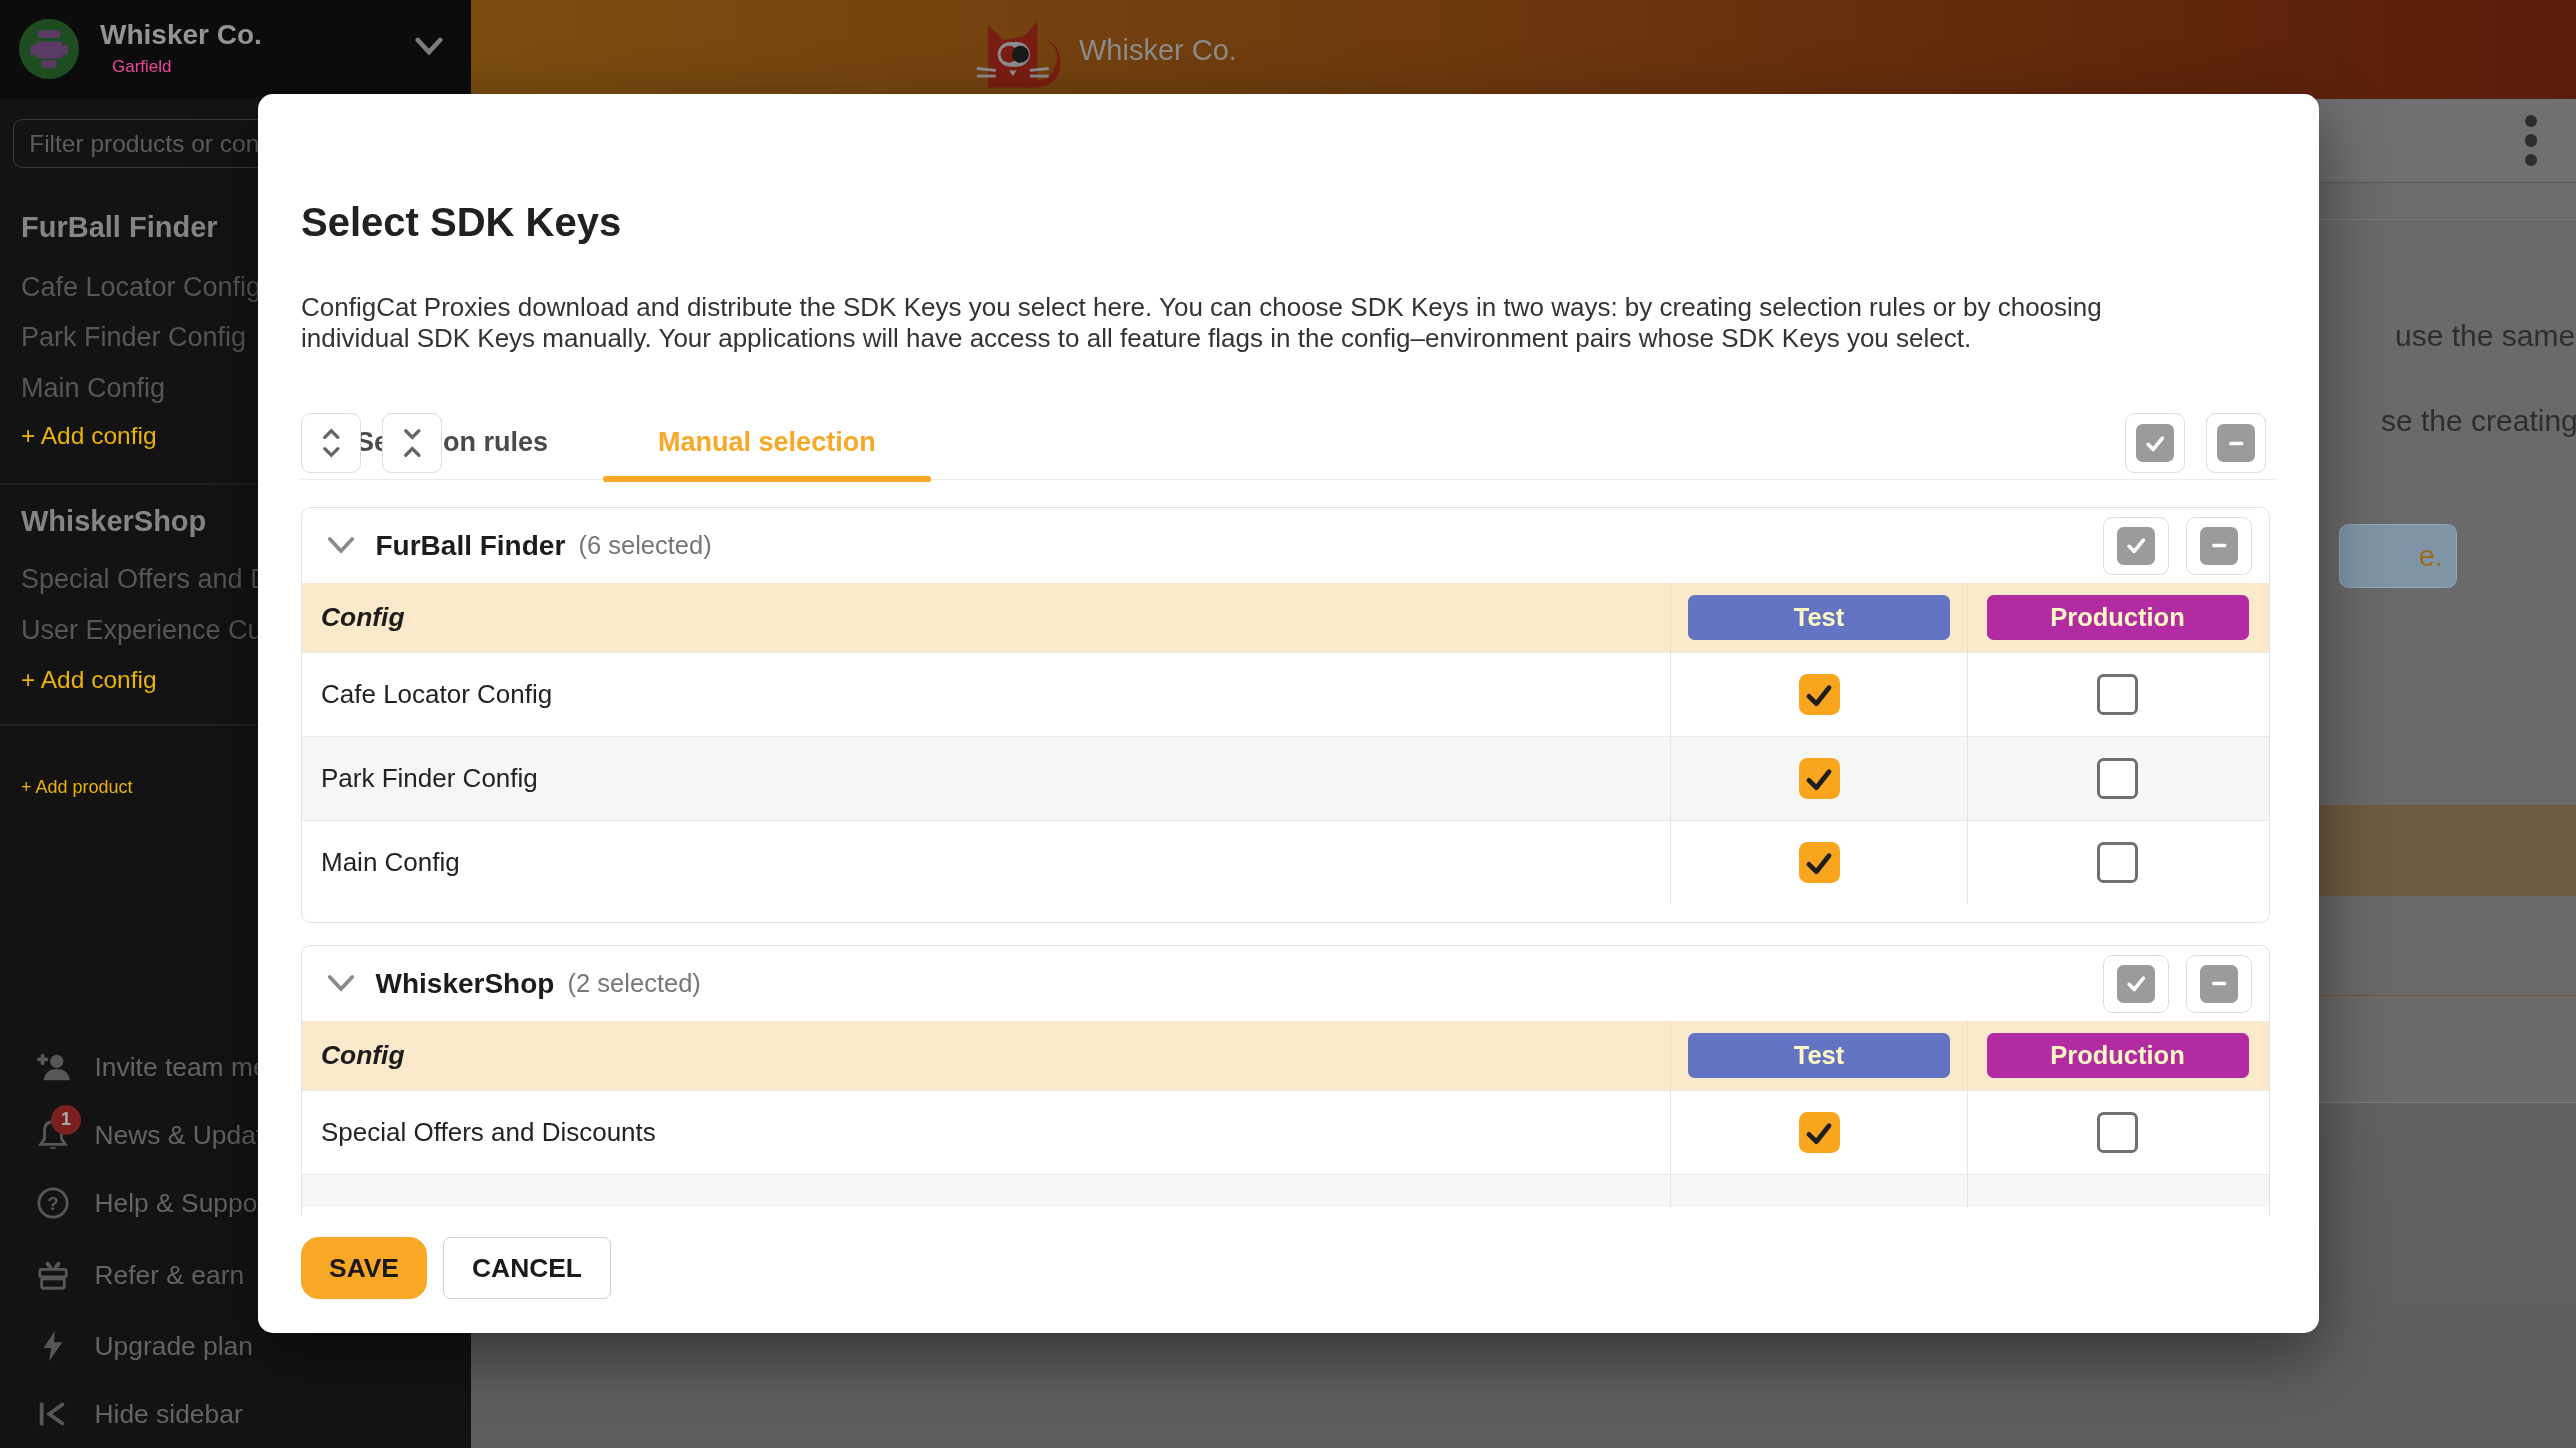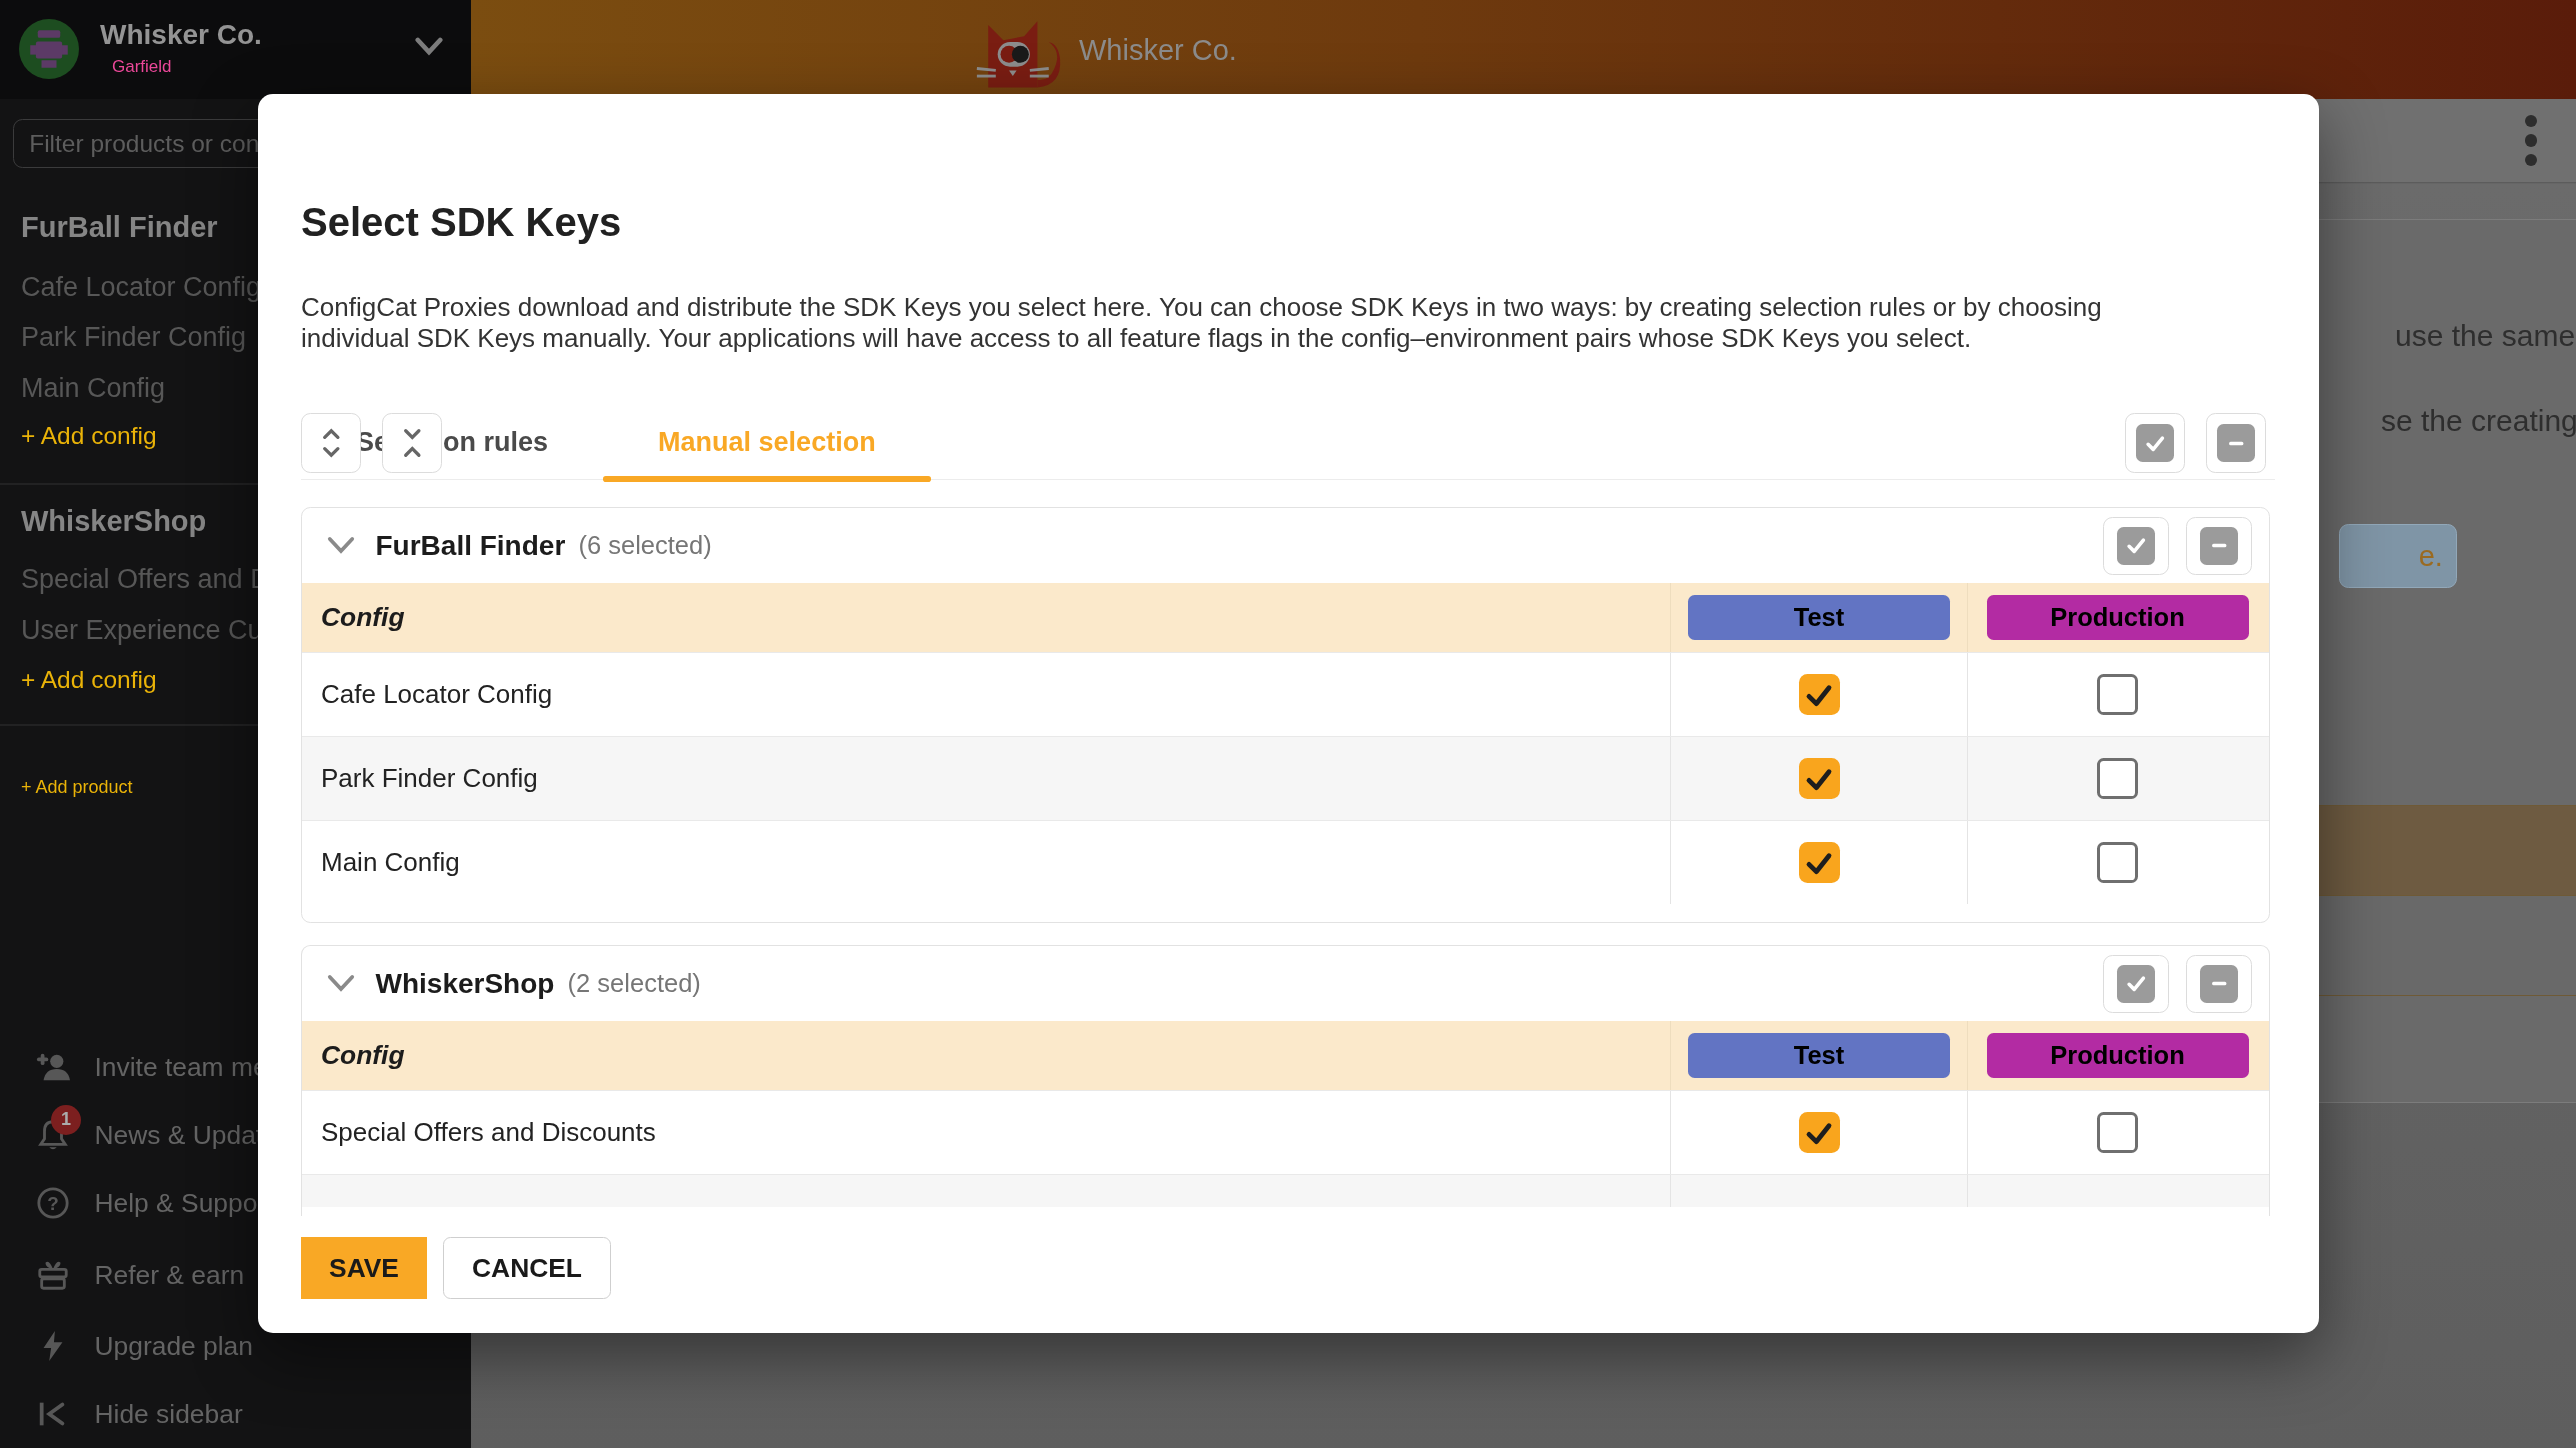--- a/index.html
+++ b/index.html
@@ -65,36 +65,36 @@
   .g-head{height:75px;position:relative;display:flex;align-items:center;}
   .g-chevron{margin-left:24.5px;width:28px;height:19px;color:#8a8a8a;flex:0 0 auto;}
   .g-name{margin-left:21px;font-size:28px;font-weight:bold;color:#1c1c1c;}
   .g-count{margin-left:13.2px;font-size:25.5px;color:#767676;}
   .g-btns{position:absolute;right:17px;top:8.5px;display:flex;gap:17px;}
   .g-btn{width:66px;height:58px;border:1.9px solid #dcdcdc;border-radius:9.4px;background:#fff;display:flex;align-items:center;justify-content:center;box-sizing:border-box;}
 
   .thead{display:grid;grid-template-columns:1368px 297px 300px;height:69px;background:#fbe9cb;align-items:center;}
   .thead .c1{padding-left:19px;font-size:26.4px;font-weight:bold;color:#1c1c1c;font-style:italic;}
   .thead .cc{display:flex;align-items:center;justify-content:center;height:100%;border-left:1.9px solid #eeddbe;box-sizing:border-box;}
-  .env-badge{min-width:262px;height:45px;border-radius:6.6px;color:#000000;font-size:25.5px;font-weight:bold;
+  .env-badge{min-width:262px;height:45px;border-radius:6.6px;color:#fef9c3;font-size:25.5px;font-weight:bold;
              display:flex;align-items:center;justify-content:center;box-sizing:border-box;}
   .env-test{background:#6274c3;}
   .env-prod{background:#b32ba3;}
 
   .trow{display:grid;grid-template-columns:1368px 297px 300px;height:83px;align-items:center;border-top:1.9px solid #e9e9e9;}
   .trow:first-of-type{border-top:none;}
   .trow.alt{background:#f6f6f6;}
   .trow .c1{padding-left:19px;font-size:26px;color:#222;}
   .trow .cc{display:flex;align-items:center;justify-content:center;height:100%;border-left:1.9px solid #e4e4e4;box-sizing:border-box;}
   .cbx{width:41px;height:41px;border-radius:6.6px;border:3.8px solid #6f6f6f;background:#fff;box-sizing:border-box;}
   .cbx.is-checked{border:none;background:#f9a51d;border-radius:8.5px;display:flex;align-items:center;justify-content:center;color:#1e1e1e;}
   .trow-partial{display:grid;grid-template-columns:1368px 297px 300px;height:32px;background:#f6f6f6;border-top:1.9px solid #e9e9e9;}
   .trow-partial .cc{border-left:1.9px solid #e4e4e4;}
 
-  .save-btn{position:absolute;left:43px;top:1143px;width:126px;height:62px;border:none;border-radius:0;background:#f9a825;
+  .save-btn{position:absolute;left:43px;top:1143px;width:126px;height:62px;border:none;border-radius:18px;background:#f9a825;
             font-size:26.4px;font-weight:bold;color:#1a1a1a;font-family:"Liberation Sans",sans-serif;}
   .cancel-btn{position:absolute;left:185px;top:1143px;width:168px;height:62px;border:1.9px solid #cfcfcf;border-radius:7.5px;background:#fff;
             font-size:26.4px;font-weight:600;color:#1a1a1a;font-family:"Liberation Sans",sans-serif;}
   svg{display:block;}
 </style>
 </head>
 <body>
 
 <div class="stage">
 

